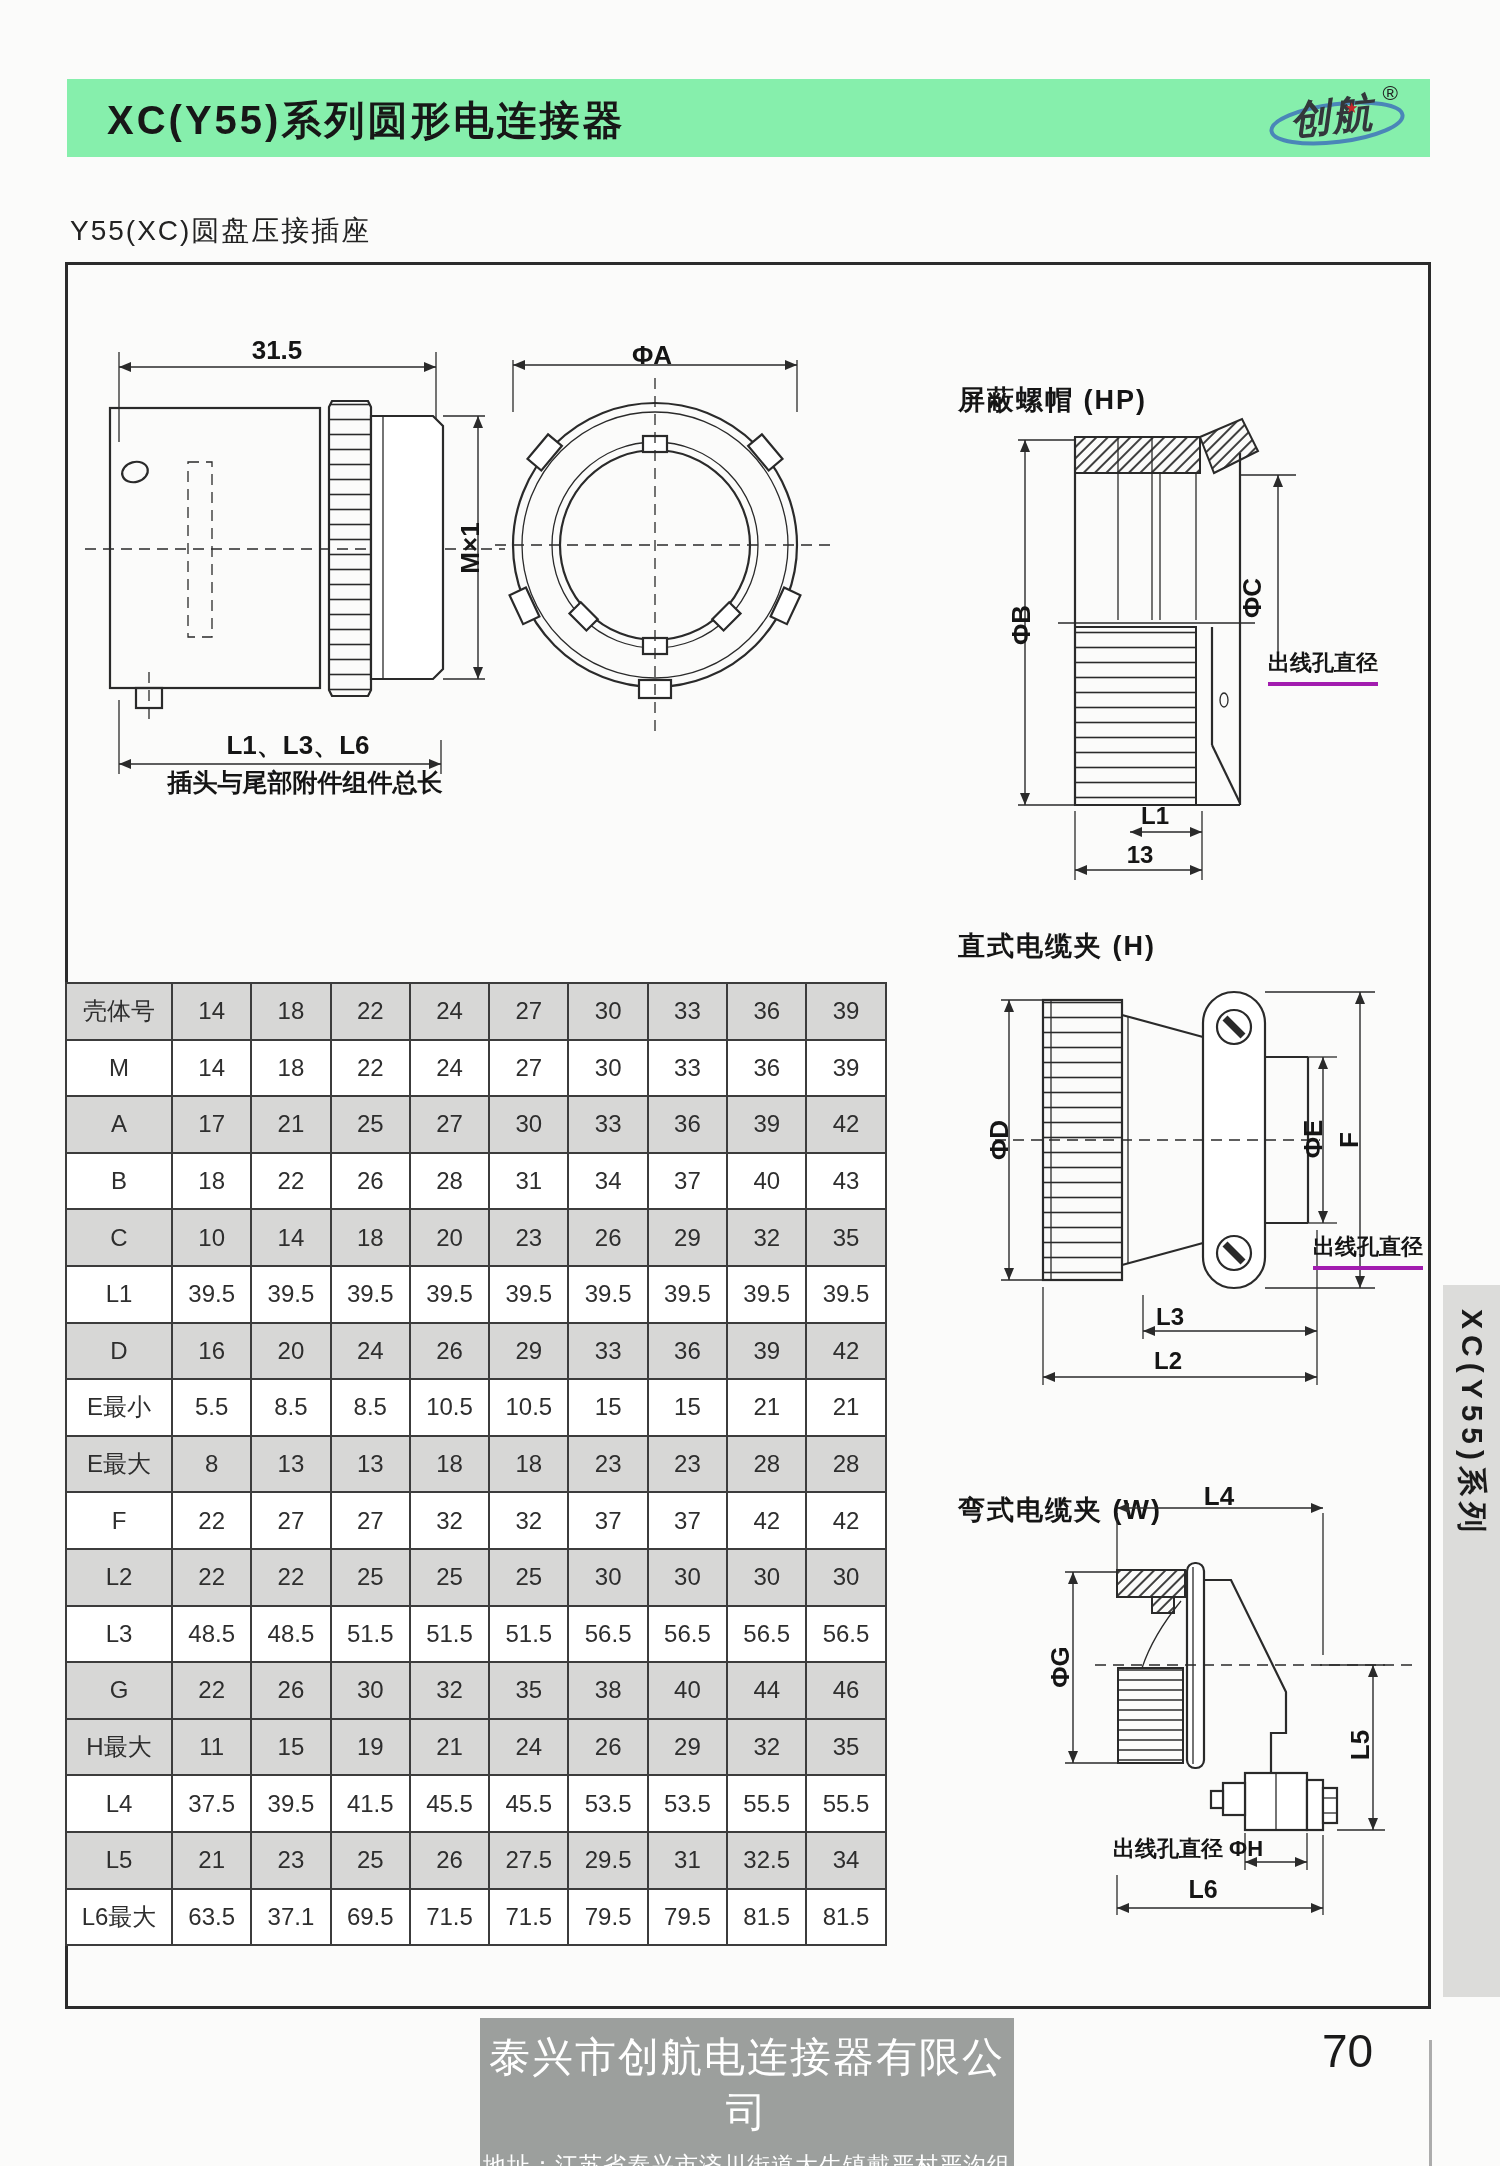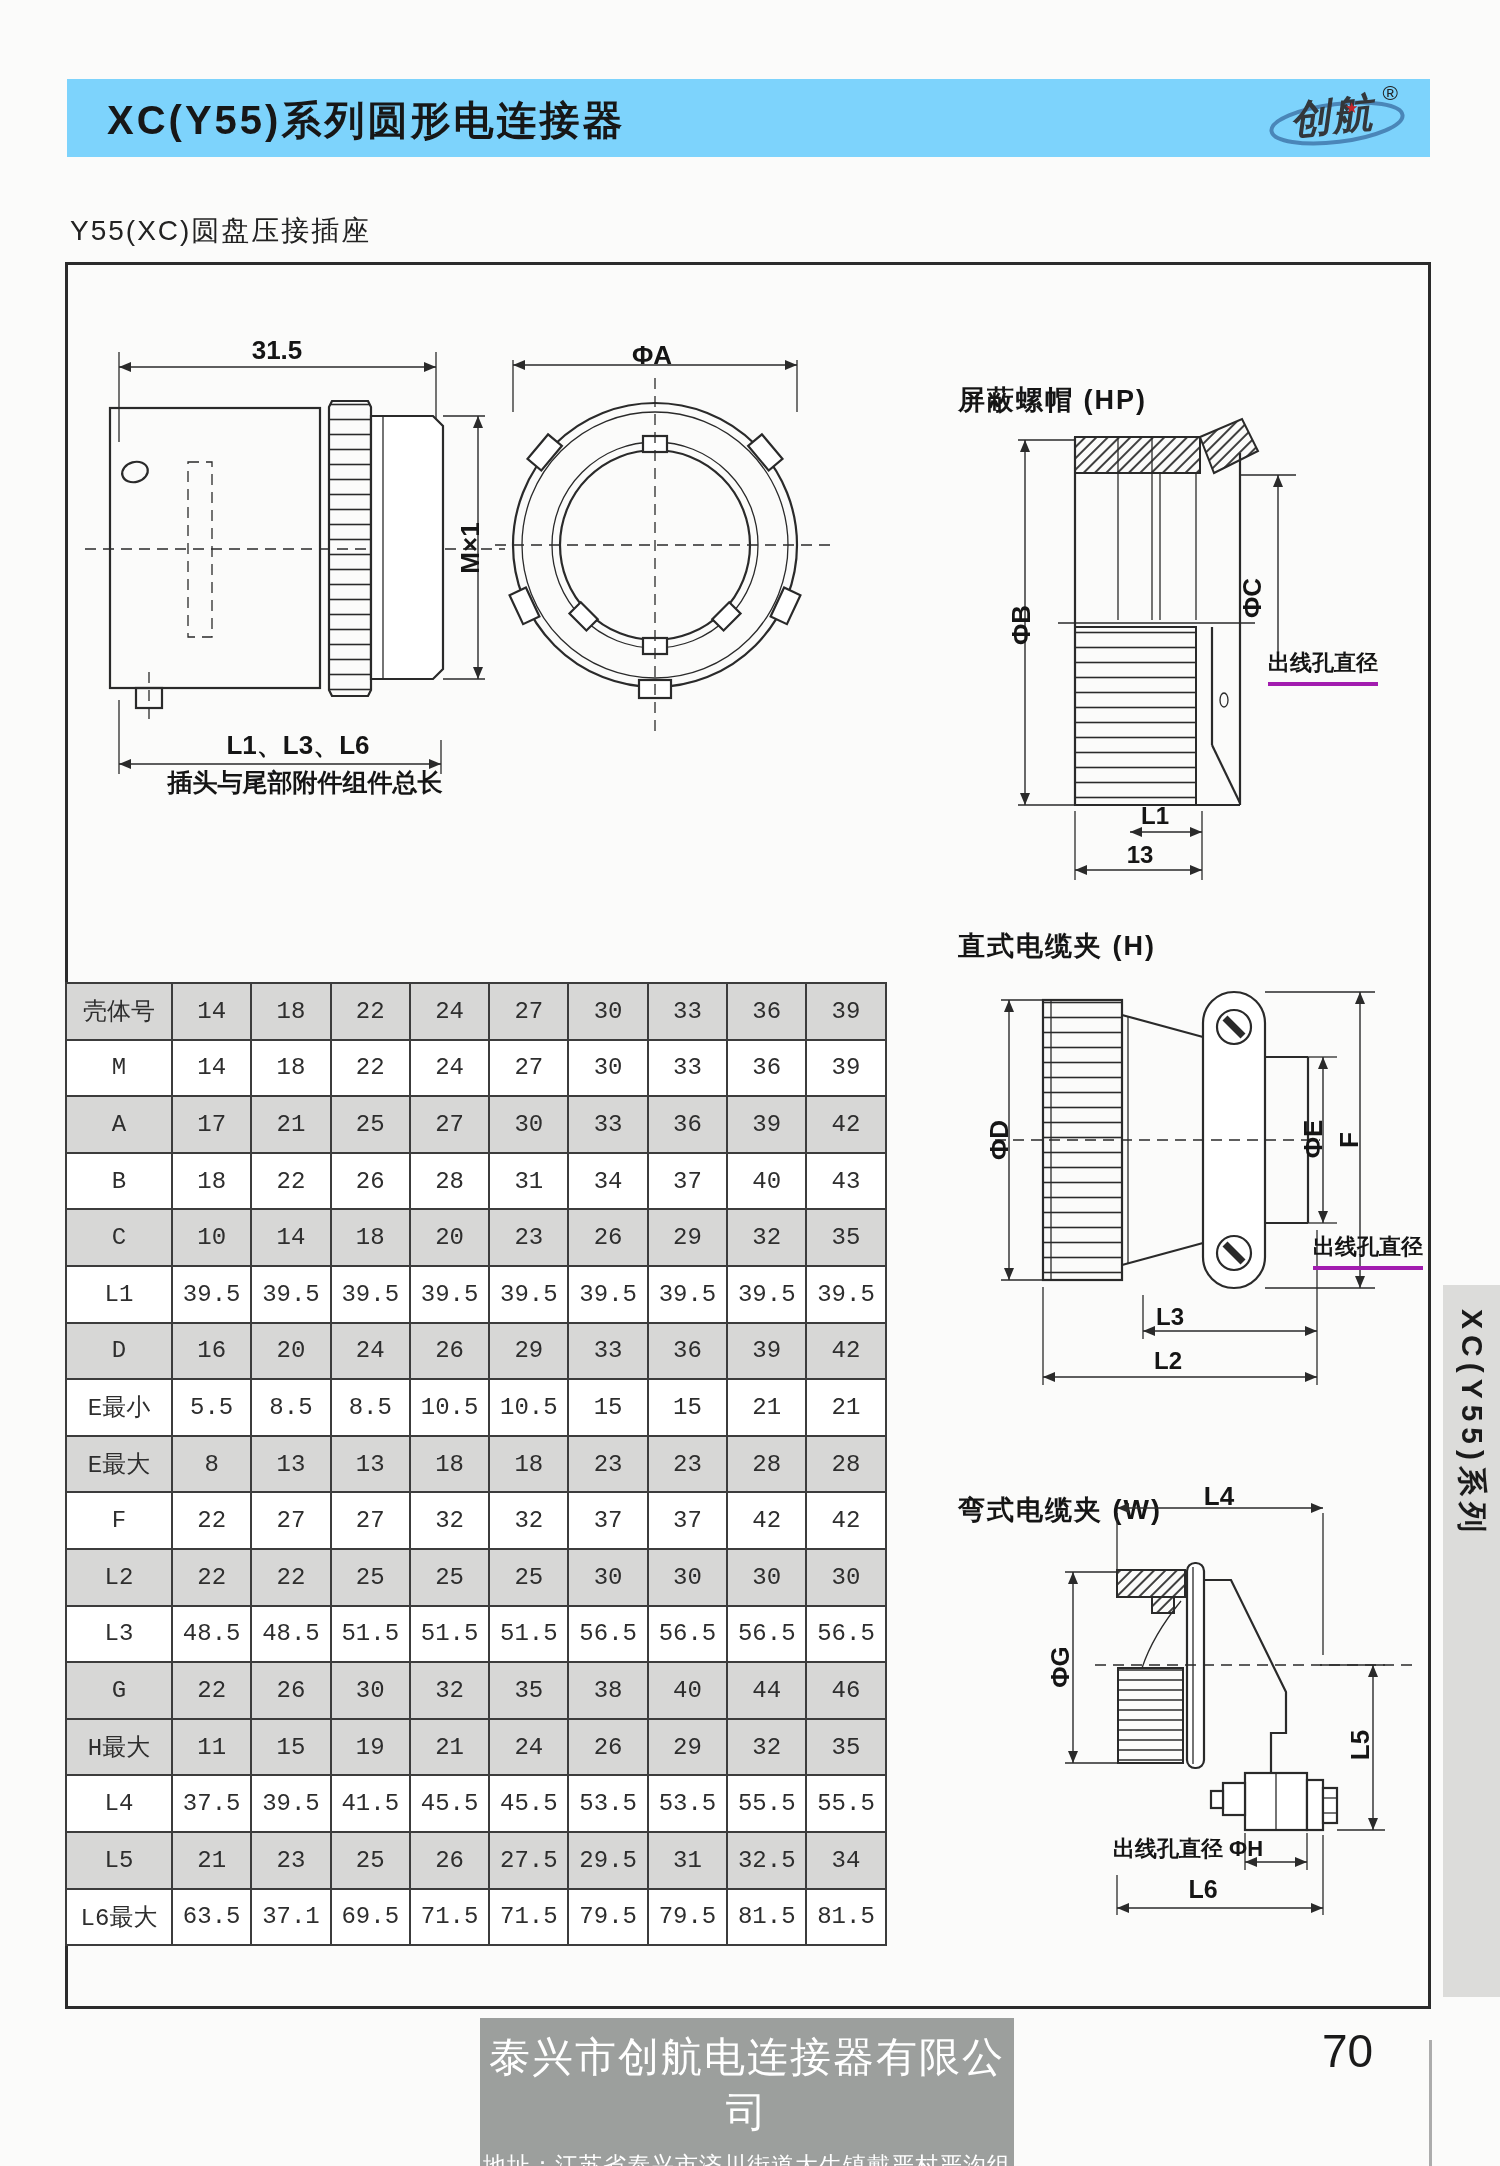--- a/index.html
+++ b/index.html
@@ -1,19 +1,19 @@
 <!DOCTYPE html>
 <html><head>
 <meta charset="utf-8">
 <style>
   html,body{margin:0;padding:0;background:#e8e8e8;}
   .page{position:relative;width:1500px;height:2166px;background:#fbfbfa;overflow:hidden;
         font-family:"Liberation Sans","DejaVu Sans",sans-serif;color:#1c1c1c;}
   
-  .header-bar{position:absolute;left:67px;top:79px;width:1363px;height:78px;background:#7dd3fc;}
+  .header-bar{position:absolute;left:67px;top:79px;width:1363px;height:78px;background:#86efac;}
   .header-title{position:absolute;left:40px;top:14px;font-size:40px;font-weight:bold;letter-spacing:3px;color:#171717;}
   .logo{position:absolute;right:18px;top:2px;width:150px;height:74px;}
   .logo svg{width:150px;height:74px;}
   .logo .logo-text{position:absolute;left:28px;top:8px;font-family:"Liberation Serif","DejaVu Serif",serif;
        font-size:40px;font-weight:bold;font-style:italic;color:#33373b;letter-spacing:2px;transform:rotate(-6deg);}
   .logo .reg{position:absolute;right:14px;top:0px;font-size:21px;color:#222;}
   .logo .star{position:absolute;left:83px;top:18px;font-size:15px;color:#c6262b;}
   .subtitle{position:absolute;left:70px;top:212px;font-size:28px;color:#222;letter-spacing:2px;}
   
   .frame{position:absolute;left:65px;top:262px;width:1360px;height:1741px;border:3px solid #2b2b2b;}
@@ -27,21 +27,21 @@
   .slot{stroke:#2a2a2a;stroke-width:7;}
   .lbl{position:absolute;font-weight:bold;font-size:26px;white-space:nowrap;color:#151515;
        transform:translate(-50%,-50%);}
   .lbl.rot{transform:translate(-50%,-50%) rotate(-90deg);}
   .lbl.sm{font-size:24px;}
   .dtitle{position:absolute;font-size:27px;font-weight:bold;letter-spacing:2px;color:#151515;white-space:nowrap;}
   .note{position:absolute;font-size:22px;font-weight:bold;white-space:nowrap;color:#151515;
         border-bottom:4px solid #a21caf;padding-bottom:4px;}
   .note.nl{border-bottom:none;}
   
-  table.spec{position:absolute;left:65px;top:982px;border-collapse:collapse;table-layout:fixed;font-family:Liberation Mono, monospace;}
+  table.spec{position:absolute;left:65px;top:982px;border-collapse:collapse;table-layout:fixed;}
   table.spec td{border:2px solid #3c3c3c;text-align:center;vertical-align:middle;
       font-size:24px;color:#2e2e2e;padding:0;height:54.6px;background:#fff;}
   table.spec tr.gray td{background:#d7d7d6;}
   table.spec td.lab{font-size:24px;}
   
   .sidetab{position:absolute;left:1443px;top:1285px;width:57px;height:712px;background:#dcdcda;}
   .sidetab span{position:absolute;left:50%;top:24px;transform:translateX(-50%);
       writing-mode:vertical-rl;text-orientation:sideways;font-size:30px;font-weight:bold;
       letter-spacing:6px;color:#1b1b1b;white-space:nowrap;}
   

